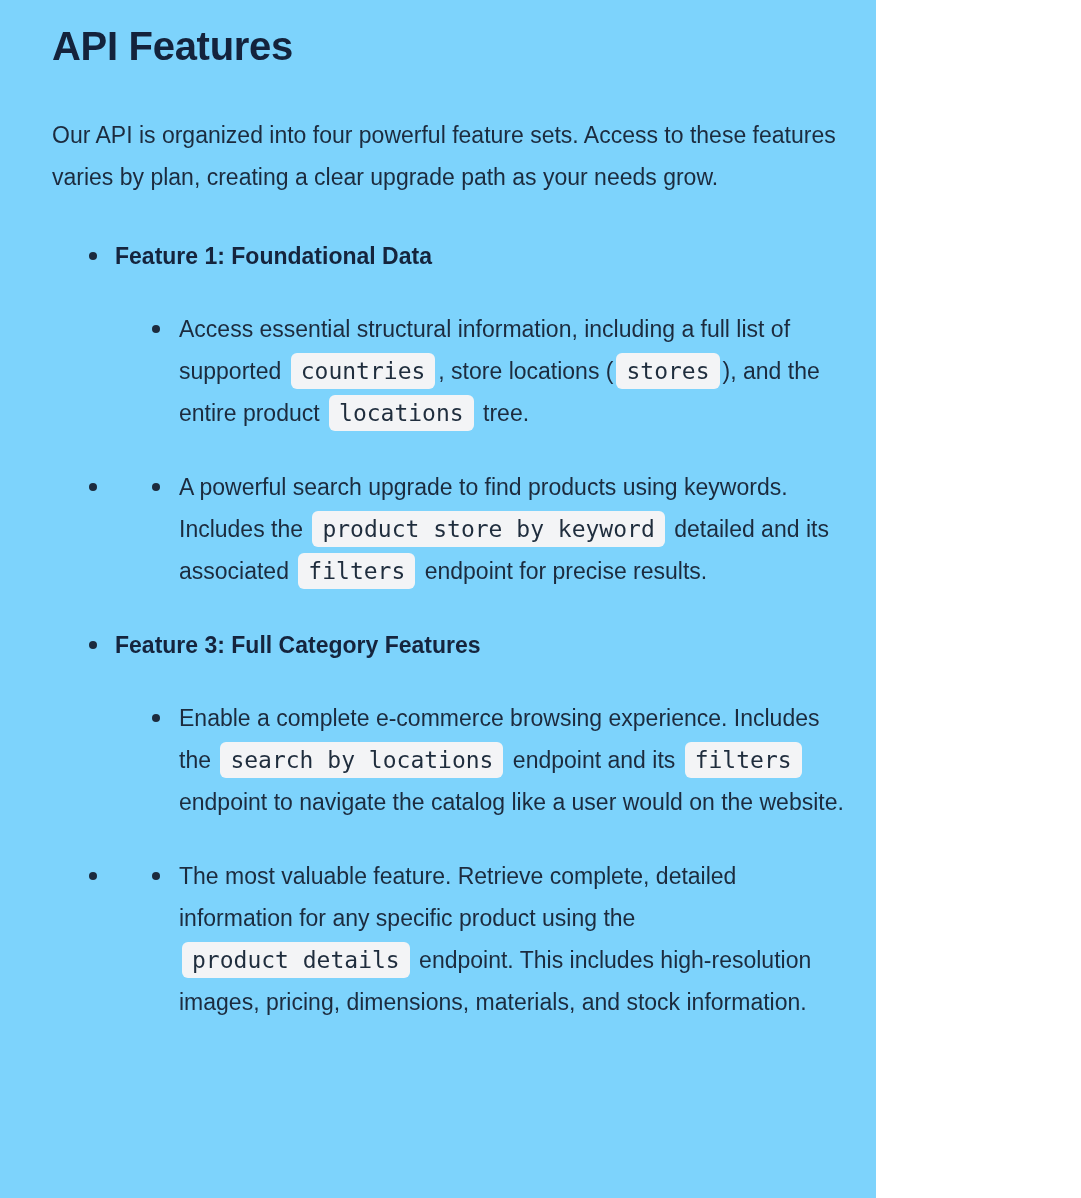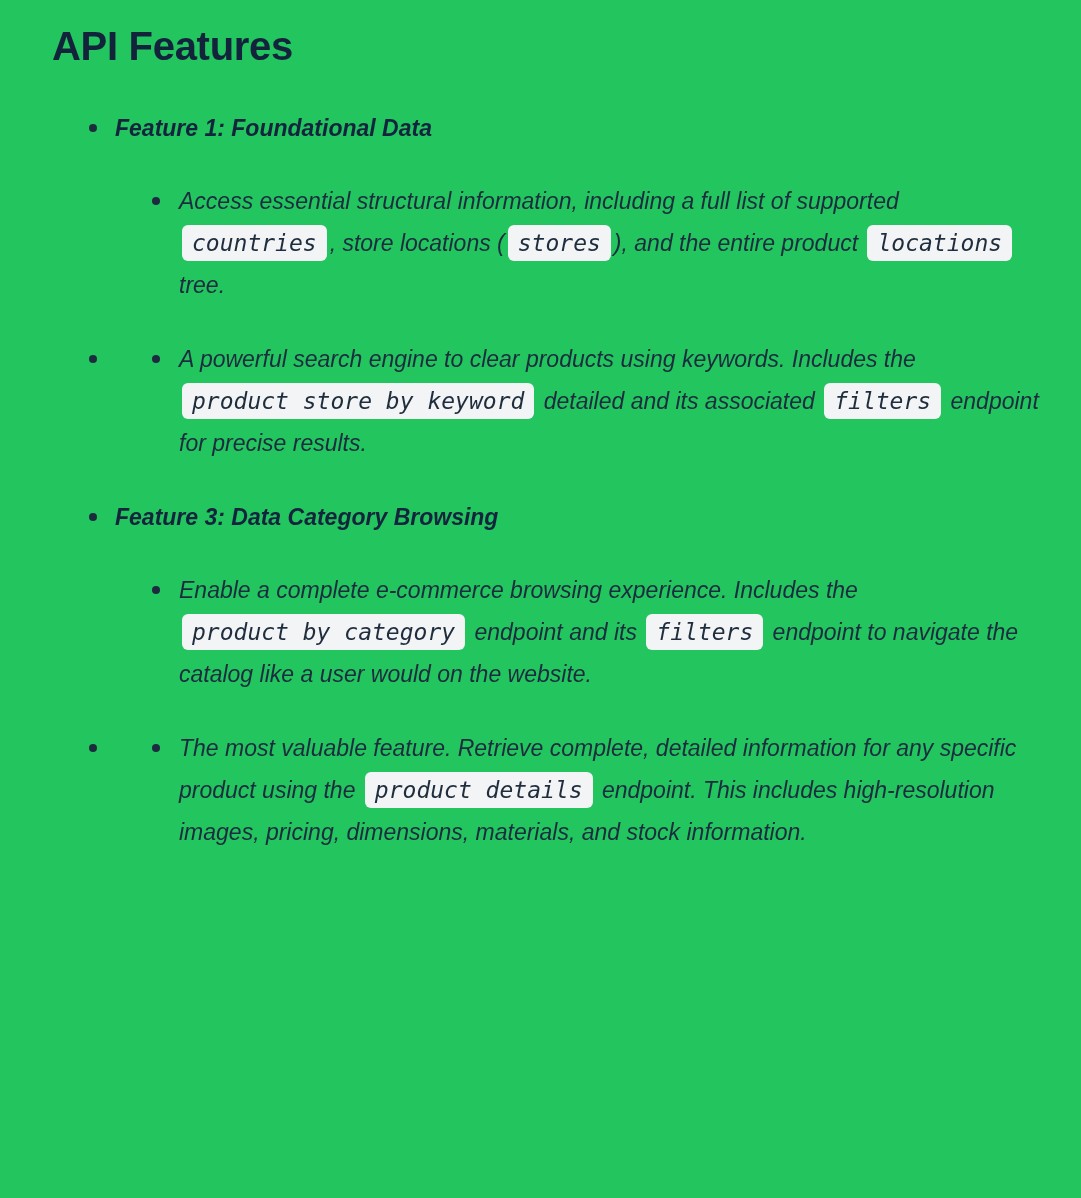--- a/index.html
+++ b/index.html
@@ -6,24 +6,24 @@
     margin: 0;
     padding: 0;
     background: #ffffff;
   }
   body {
     font-family: "Liberation Sans", "DejaVu Sans", sans-serif;
     color: #1c2b3e;
   }
   .page {
     box-sizing: border-box;
-    width: 1081px;
+    width: 876px;
     min-height: 1198px;
     padding: 22px 28px 40px 52px;
-    background: #22c55e;
+    background: #7dd3fc;
   }
   .page-title {
     font-size: 40px;
     line-height: 1.2;
     font-weight: 700;
     color: #14233c;
     letter-spacing: -0.3px;
     margin: 0;
   }
   .intro {
@@ -32,21 +32,20 @@
     color: #1c2b3e;
     margin: 44px 0 0 0;
   }
   ul {
     list-style: none;
     margin: 0;
     padding: 0;
   }
   .feature-list {
     margin-top: 37px;
-    font-style: italic;
   }
   .feature-item {
     position: relative;
     padding-left: 63px;
     font-size: 23px;
     line-height: 42px;
     margin-bottom: 32px;
   }
   .feature-item:last-child {
     margin-bottom: 0;
@@ -85,51 +84,52 @@
     white-space: nowrap;
   }
 </style>
 </head>
 <body>
 
 <div class="page">
 
   <h1 class="page-title">API Features</h1>
 
+  <p class="intro">Our API is organized into four powerful feature sets. Access to these features varies by plan, creating a clear upgrade path as your needs grow.</p>
 
   <ul class="feature-list">
 
     <li class="feature-item">
       <span class="bullet"></span>
       <span class="feature-title">Feature 1: Foundational Data</span>
       <ul class="detail-list">
         <li class="detail-item">
           <span class="bullet"></span>
           <span>Access essential structural information, including a full list of supported </span><code class="inline-code">countries</code><span>, store locations (</span><code class="inline-code">stores</code><span>), and the entire product </span><code class="inline-code">locations</code><span> tree.</span>
         </li>
       </ul>
     </li>
 
     <li class="feature-item">
       <span class="bullet"></span>
       <ul class="detail-list">
         <li class="detail-item">
           <span class="bullet"></span>
-          <span>A powerful search engine to clear products using keywords. Includes the </span><code class="inline-code">product store by keyword</code><span> detailed and its associated </span><code class="inline-code">filters</code><span> endpoint for precise results.</span>
+          <span>A powerful search upgrade to find products using keywords. Includes the </span><code class="inline-code">product store by keyword</code><span> detailed and its associated </span><code class="inline-code">filters</code><span> endpoint for precise results.</span>
         </li>
       </ul>
     </li>
 
     <li class="feature-item">
       <span class="bullet"></span>
-      <span class="feature-title">Feature 3: Data Category Browsing</span>
+      <span class="feature-title">Feature 3: Full Category Features</span>
       <ul class="detail-list">
         <li class="detail-item">
           <span class="bullet"></span>
-          <span>Enable a complete e-commerce browsing experience. Includes the </span><code class="inline-code">product by category</code><span> endpoint and its </span><code class="inline-code">filters</code><span> endpoint to navigate the catalog like a user would on the website.</span>
+          <span>Enable a complete e-commerce browsing experience. Includes the </span><code class="inline-code">search by locations</code><span> endpoint and its </span><code class="inline-code">filters</code><span> endpoint to navigate the catalog like a user would on the website.</span>
         </li>
       </ul>
     </li>
 
     <li class="feature-item">
       <span class="bullet"></span>
       <ul class="detail-list">
         <li class="detail-item">
           <span class="bullet"></span>
           <span>The most valuable feature. Retrieve complete, detailed information for any specific product using the </span><code class="inline-code">product details</code><span> endpoint. This includes high-resolution images, pricing, dimensions, materials, and stock information.</span>

